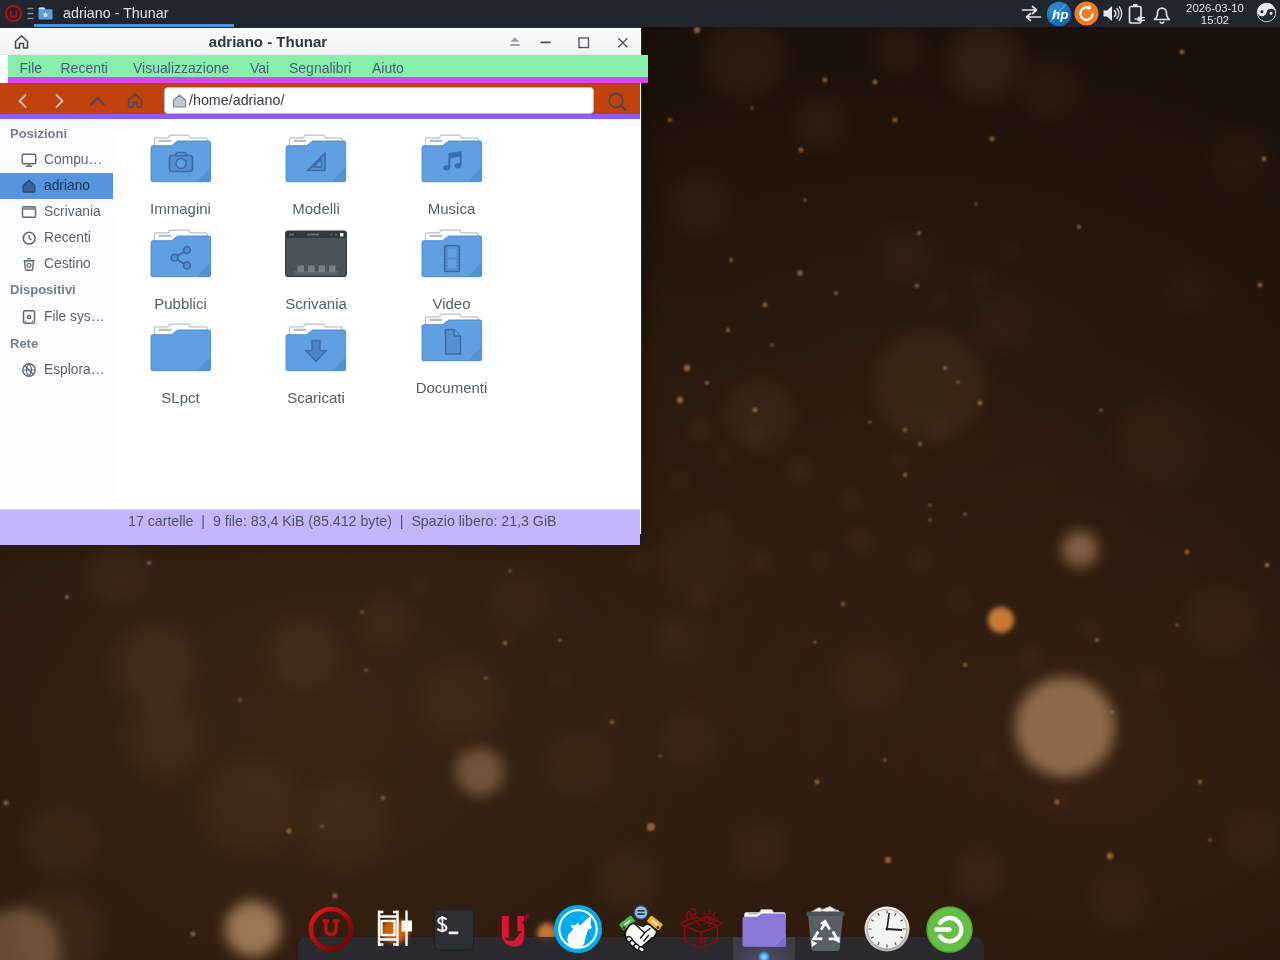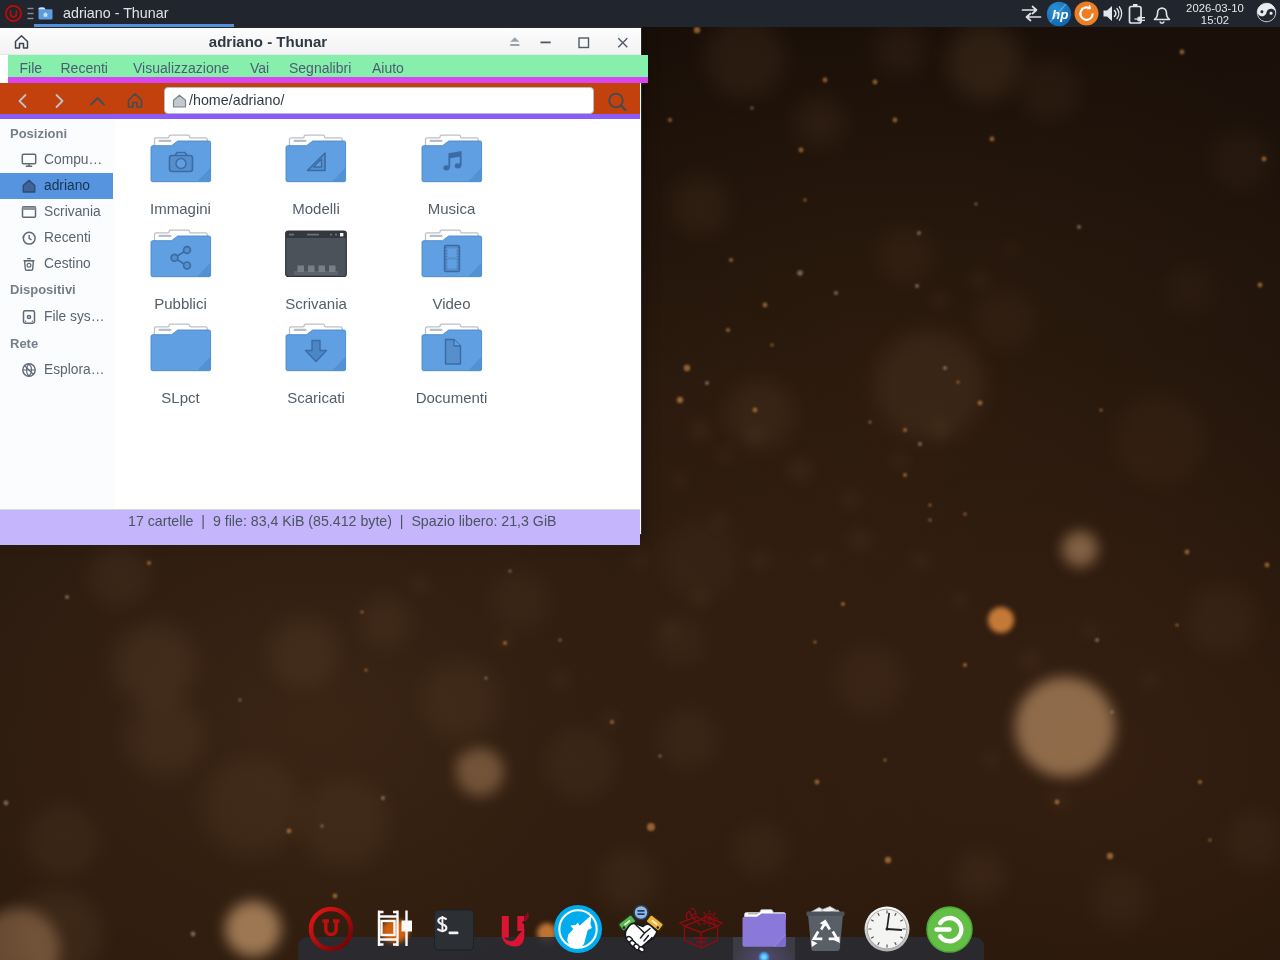--- a/index.html
+++ b/index.html
@@ -498,21 +498,21 @@
           </svg>
           <div class="lbl">SLpct</div>
         </div>
 <div class="cell" style="left:134px;top:204px">
           <svg width="62" height="49" viewBox="0 0 62 49">
             <use href="#foldbase"></use>
             <path d="M27 17.5 h8 v10 h6.5 L31 38.5 L20.5 27.5 H27 Z" fill="#4b86c6" stroke="#3c6ca6" stroke-width="1.4" stroke-linejoin="round"></path>
           </svg>
           <div class="lbl">Scaricati</div>
         </div>
-<div class="cell" style="left:269.5px;top:204px">
+<div class="cell" style="left:269.5px;top:194px">
           <svg width="62" height="49" viewBox="0 0 62 49">
             <use href="#foldbase"></use>
             <path d="M24.5 16.5 h8.5 l6.5 6.5 V41 H24.5 Z" fill="#568fcb" stroke="#3c6ca6" stroke-width="1.5" stroke-linejoin="round"></path>
             <path d="M33 16.5 v6.5 h6.5" fill="#609fe1" stroke="#3c6ca6" stroke-width="1.3"></path>
           </svg>
           <div class="lbl">Documenti</div>
         </div>
 </div>
 </div>
 <div class="statusbar">

